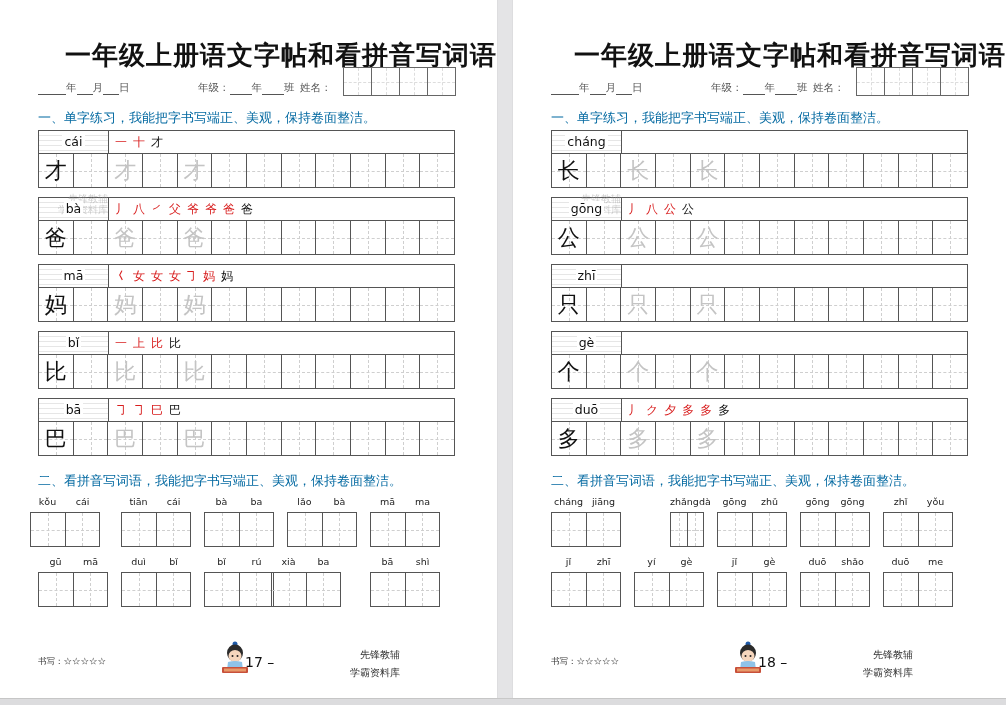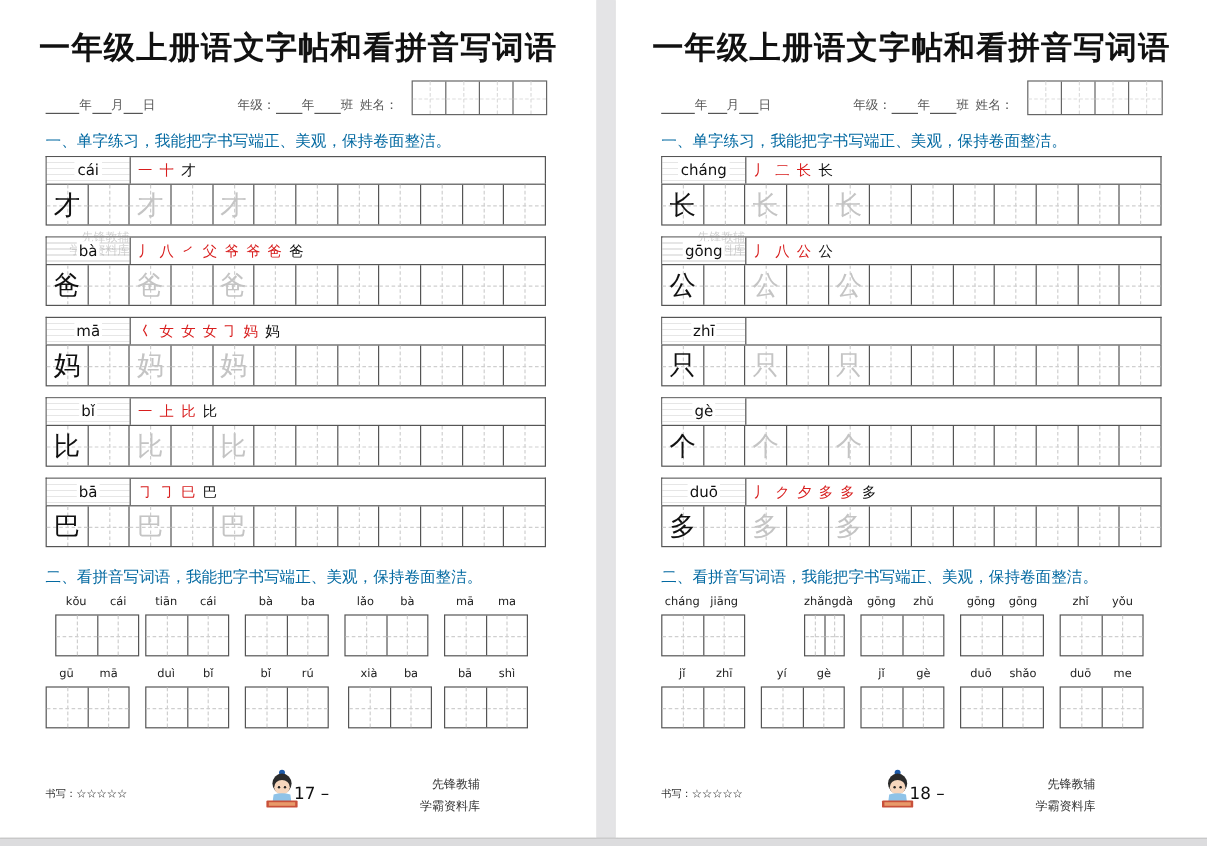--- a/index.html
+++ b/index.html
@@ -7,21 +7,21 @@
   body { position: relative; font-family: "DejaVu Sans", "Liberation Sans", sans-serif; color: #111; }
 
   .page {
     position: absolute; top: 0; width: 497px; height: 698px; background: #fff;
     box-shadow: 0 0 1px #bbb;
   }
   .page.left { left: 0; }
   .page.right { left: 513px; width: 493px; }
 
   .title {
-    position: absolute; top: 22px; left: 0; right: 0; text-align: center;
+    position: absolute; top: 38px; left: 0; right: 0; text-align: right;
     font-family: "DejaVu Serif", "Liberation Serif", serif; font-weight: bold;
     font-size: 26px; letter-spacing: 1px; color: #111;
   }
   .info {
     position: absolute; top: 79px; left: 38px; right: 30px; height: 18px;
     font-family: "DejaVu Serif", "Liberation Serif", serif; font-size: 10.5px; color: #555;
   }
   .info .seg { position: absolute; top: 2px; white-space: nowrap; }
   .u { display: inline-block; border-bottom: 1px solid #555; height: 11px; vertical-align: bottom; }
   .namebox {
@@ -243,21 +243,21 @@
           <div class="cell"></div>
           <div class="cell"></div>
           <div class="cell"></div>
           <div class="cell"></div>
           <div class="cell"></div>
           <div class="cell"></div>
         </div>
       </div>
     </div>
   <div class="words">
-      <div class="wordgroup" style="left: 46px; top: 496px;">
+      <div class="wordgroup" style="left: 30px; top: 496px;">
       <div class="wg-pinyin">
         <span>kǒu</span>
           <span>cái</span>
       </div>
       <div class="wg-boxes">
         <div class="cell"></div>
         <div class="cell"></div>
       </div>
       </div>
       <div class="wordgroup" style="left: 121px; top: 496px;">
@@ -323,21 +323,21 @@
       <div class="wordgroup" style="left: 204px; top: 556px;">
       <div class="wg-pinyin">
         <span>bǐ</span>
           <span>rú</span>
       </div>
       <div class="wg-boxes">
         <div class="cell"></div>
         <div class="cell"></div>
       </div>
       </div>
-      <div class="wordgroup" style="left: 290px; top: 556px;">
+      <div class="wordgroup" style="left: 271px; top: 556px;">
       <div class="wg-pinyin">
         <span>xià</span>
           <span>ba</span>
       </div>
       <div class="wg-boxes">
         <div class="cell"></div>
         <div class="cell"></div>
       </div>
       </div>
       <div class="wordgroup" style="left: 370px; top: 556px;">
@@ -390,21 +390,20 @@
         <div class="nc"></div>
         <div class="nc"></div>
     </div>
   </div>
   <div class="section-h" style="top:109px">一、单字练习，我能把字书写端正、美观，保持卷面整洁。</div>
   <div class="section-h" style="top:472px">二、看拼音写词语，我能把字书写端正、美观，保持卷面整洁。</div>
   <div class="blocks">
       <div class="charblock" style="top: 130px;">
       <div class="cb-top">
         <div class="cb-pinyin"><span>cháng</span></div>
-        <div class="cb-strokes"><span class="s">丿</span><span class="s">二</span><span class="s">长</span><span class="s last">长</span></div>
       </div>
       <div class="cb-grid">
           <div class="cell">
             <span class="ch model">长</span>
           </div>
           <div class="cell"></div>
           <div class="cell">
             <span class="ch trace">长</span>
           </div>
           <div class="cell"></div>

